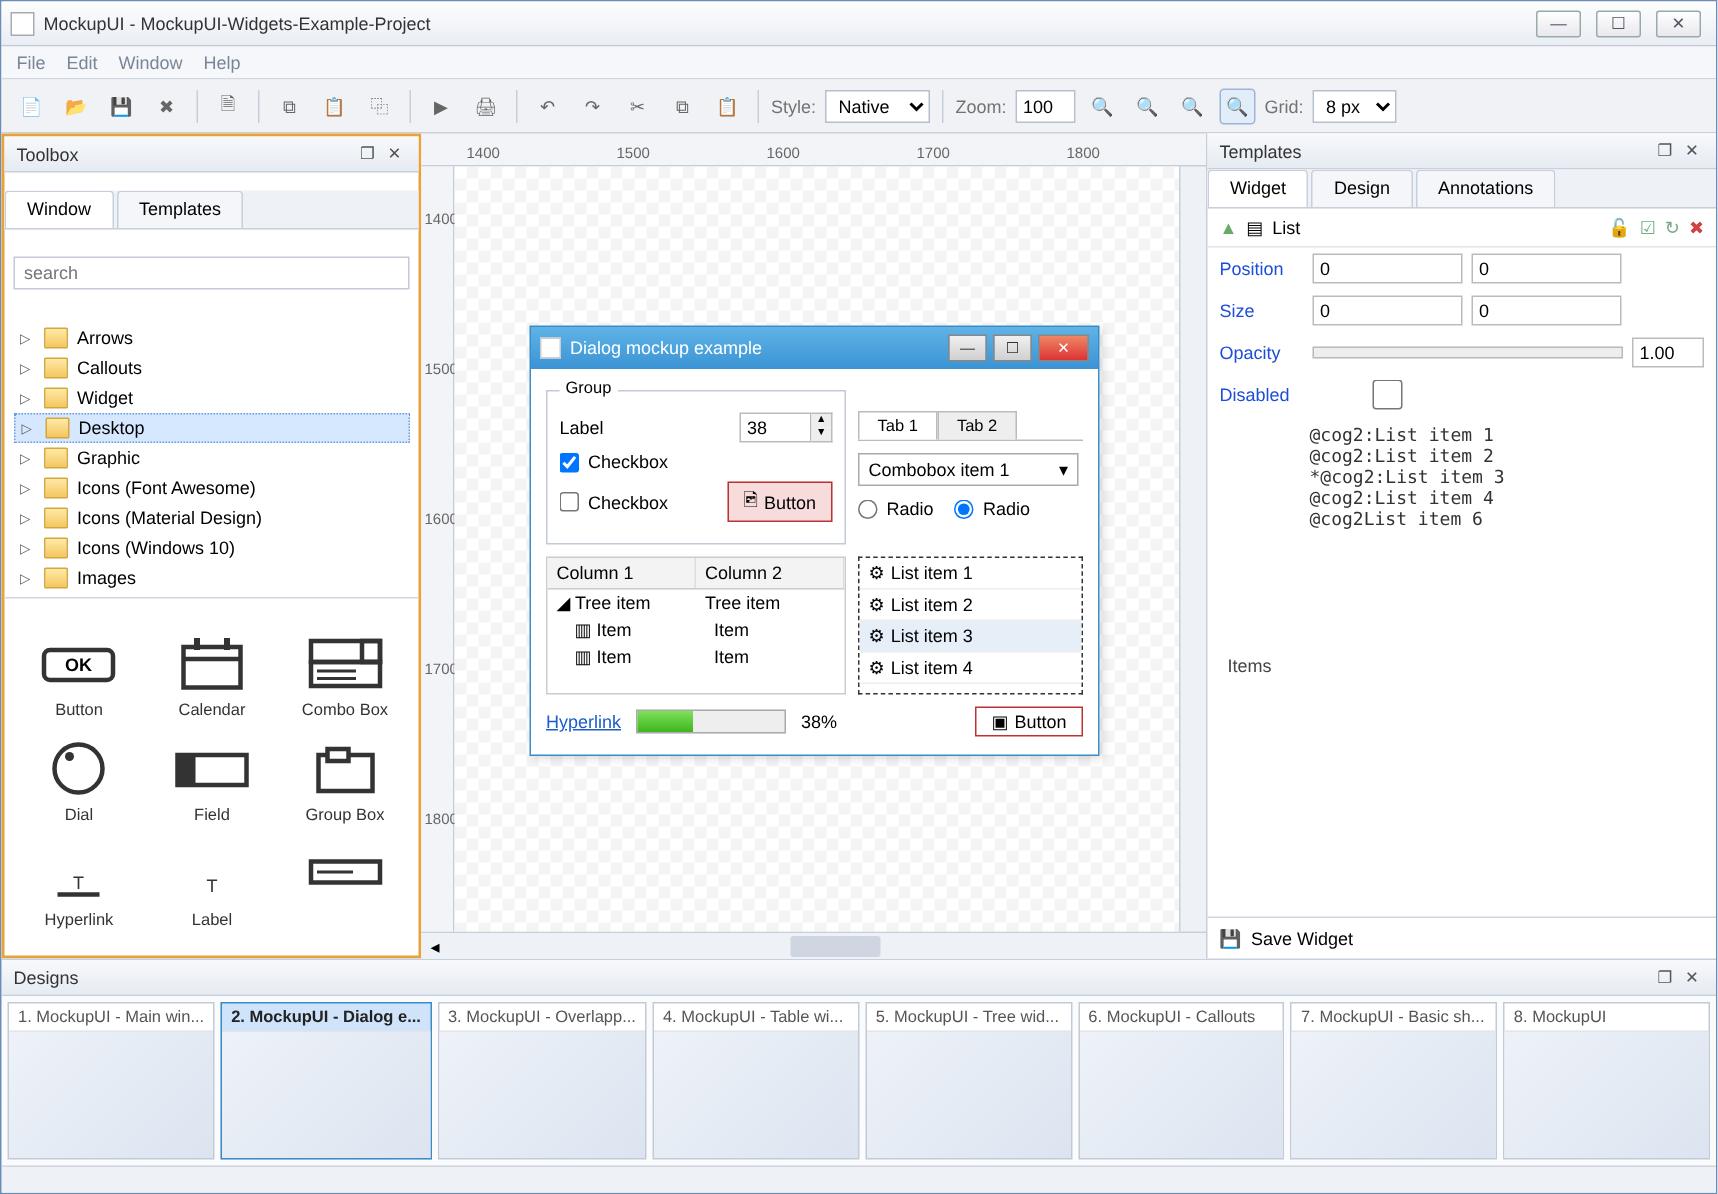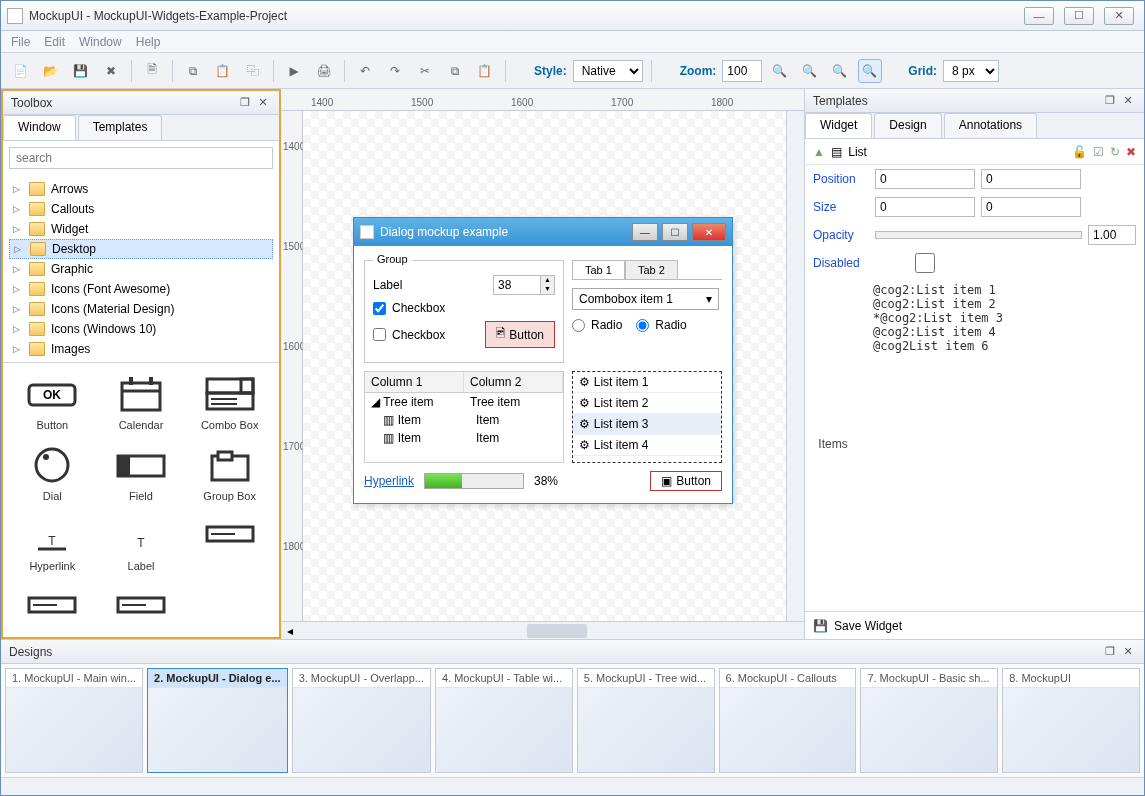--- a/index.html
+++ b/index.html
@@ -9,26 +9,26 @@
 .titlebar { height: 30px; background: linear-gradient(#fdfdfd,#e9eef5); display: flex; align-items: center; padding: 0 6px; border-bottom: 1px solid #c0c8d4; }
 .titlebar-icon { width: 16px; height: 16px; border: 1px solid #aaa; background: #fff; margin-right: 6px; }
 .titlebar-text { flex: 1; color: #333; }
 .win-btns { display: flex; gap: 10px; padding-right:4px;}
 .win-btn { width: 30px; height: 18px; border: 1px solid #9aa; border-radius:2px; background: linear-gradient(#fff,#e8e8ee); display:flex;align-items:center;justify-content:center; color:#556; font-size:11px; cursor:pointer;}
 .menubar { height: 22px; background: #f5f7fb; border-bottom: 1px solid #d0d6e0; display:flex; gap:14px; padding: 0 10px; align-items:center; color:#7a8596;}
 .menubar span { cursor:pointer; }
 .toolbar { height: 36px; background: #f0f2f6; border-bottom:1px solid #c9d0dc; display:flex; align-items:center; padding: 0 8px; gap:6px;}
 .tb-btn { width:24px; height:24px; display:flex; align-items:center; justify-content:center; color:#666; cursor:pointer; border-radius:3px;}
 .sep{width:1px;height:22px;background:#c8cfda;margin:0 2px;}
-.tb-label{color:#0369a1;margin-left:20px;font-weight:bold;}
+.tb-label{color:#737373;margin-left:0;}
 .tb-select{height:22px;border:1px solid #b5bfcf;background:#fff;min-width:70px;padding:0 4px;}
 .tb-zoom{width:40px;height:22px;border:1px solid #b5bfcf;padding:0 4px;}
 
 .main-row{flex:1;display:flex;min-height:0;}
-.toolbox{width:280px;border:2px solid #e8a23c;display:flex;flex-direction:column;background:#fff;}
+.toolbox{width:280px;border:2px solid #e8a23c;display:flex;flex-direction:column;background:#fff;gap:12px;}
 .panel-header{height:24px;background:linear-gradient(#f7f9fc,#e6ebf2);border-bottom:1px solid #c8cfdc;display:flex;align-items:center;padding:0 8px;color:#333;}
 .panel-header .title{flex:1;}
 .panel-header .hbtn{width:16px;height:14px;cursor:pointer;color:#555;margin-left:2px;display:flex;align-items:center;justify-content:center;font-size:11px;}
 .tabs{display:flex;height:26px;border-bottom:1px solid #c8cfdc;background:#eef1f6;}
 .tab{padding:4px 14px;border:1px solid #c8cfdc;border-bottom:none;background:#f4f6fa;margin-right:2px;border-radius:3px 3px 0 0;cursor:pointer;}
 .tab.active{background:#fff;}
 .search{margin:6px;width:calc(100% - 12px);height:22px;border:1px solid #c3cad6;padding:0 6px;color:#888;}
 .tree{padding:4px 6px;overflow:auto;border-bottom:1px solid #d0d6e0;}
 .tree-item{display:flex;align-items:center;gap:6px;height:20px;cursor:pointer;padding-left:4px;}
 .tree-item.sel{background:#d6e8ff;border:1px dotted #6a9edb;}
@@ -59,21 +59,21 @@
 .group{border:1px solid #c3cad6;padding:8px;position:relative;}
 .group-legend{position:absolute;top:-8px;left:8px;background:#fff;padding:0 4px;font-size:11px;}
 .row{display:flex;align-items:center;gap:8px;margin:6px 0;}
 .spin{display:flex;}
 .spin input{width:48px;height:20px;border:1px solid #bbb;padding:0 4px;}
 .spin .arrows{width:14px;border:1px solid #bbb;border-left:none;display:flex;flex-direction:column;}
 .spin .arrows div{flex:1;font-size:7px;text-align:center;background:#eee;cursor:pointer;}
 .cb{display:flex;align-items:center;gap:6px;}
 .cb input{width:13px;height:13px;}
 .btn{border:1px solid #b33;background:#f8dcdc;padding:2px 10px;cursor:pointer;display:flex;align-items:center;gap:4px;}
-.tabset{display:flex;border-bottom:1px solid #bbb;}
+.tabset{display:flex;border-bottom:1px solid #bbb;margin-top:14px;}
 .tabset .t{padding:3px 12px;border:1px solid #bbb;border-bottom:none;background:#fff;cursor:pointer;font-size:11px;}
 .tabset .t.off{background:#eee;}
 .combo{height:22px;border:1px solid #aaa;display:flex;align-items:center;padding:0 6px;justify-content:space-between;width:147px;margin:8px 0;cursor:pointer;}
 .radios{display:flex;gap:14px;margin-bottom:6px;}
 .tree-table{border:1px solid #ccc;font-size:11px;}
 .tree-table .hdr{display:flex;background:#f3f3f3;border-bottom:1px solid #ccc;}
 .tree-table .hdr div{flex:1;padding:3px 6px;border-right:1px solid #ddd;}
 .tree-table .trow{display:flex;}
 .tree-table .trow div{flex:1;padding:2px 6px;}
 .listbox{border:1px dashed #333;height:92px;overflow:hidden;font-size:11px;}

